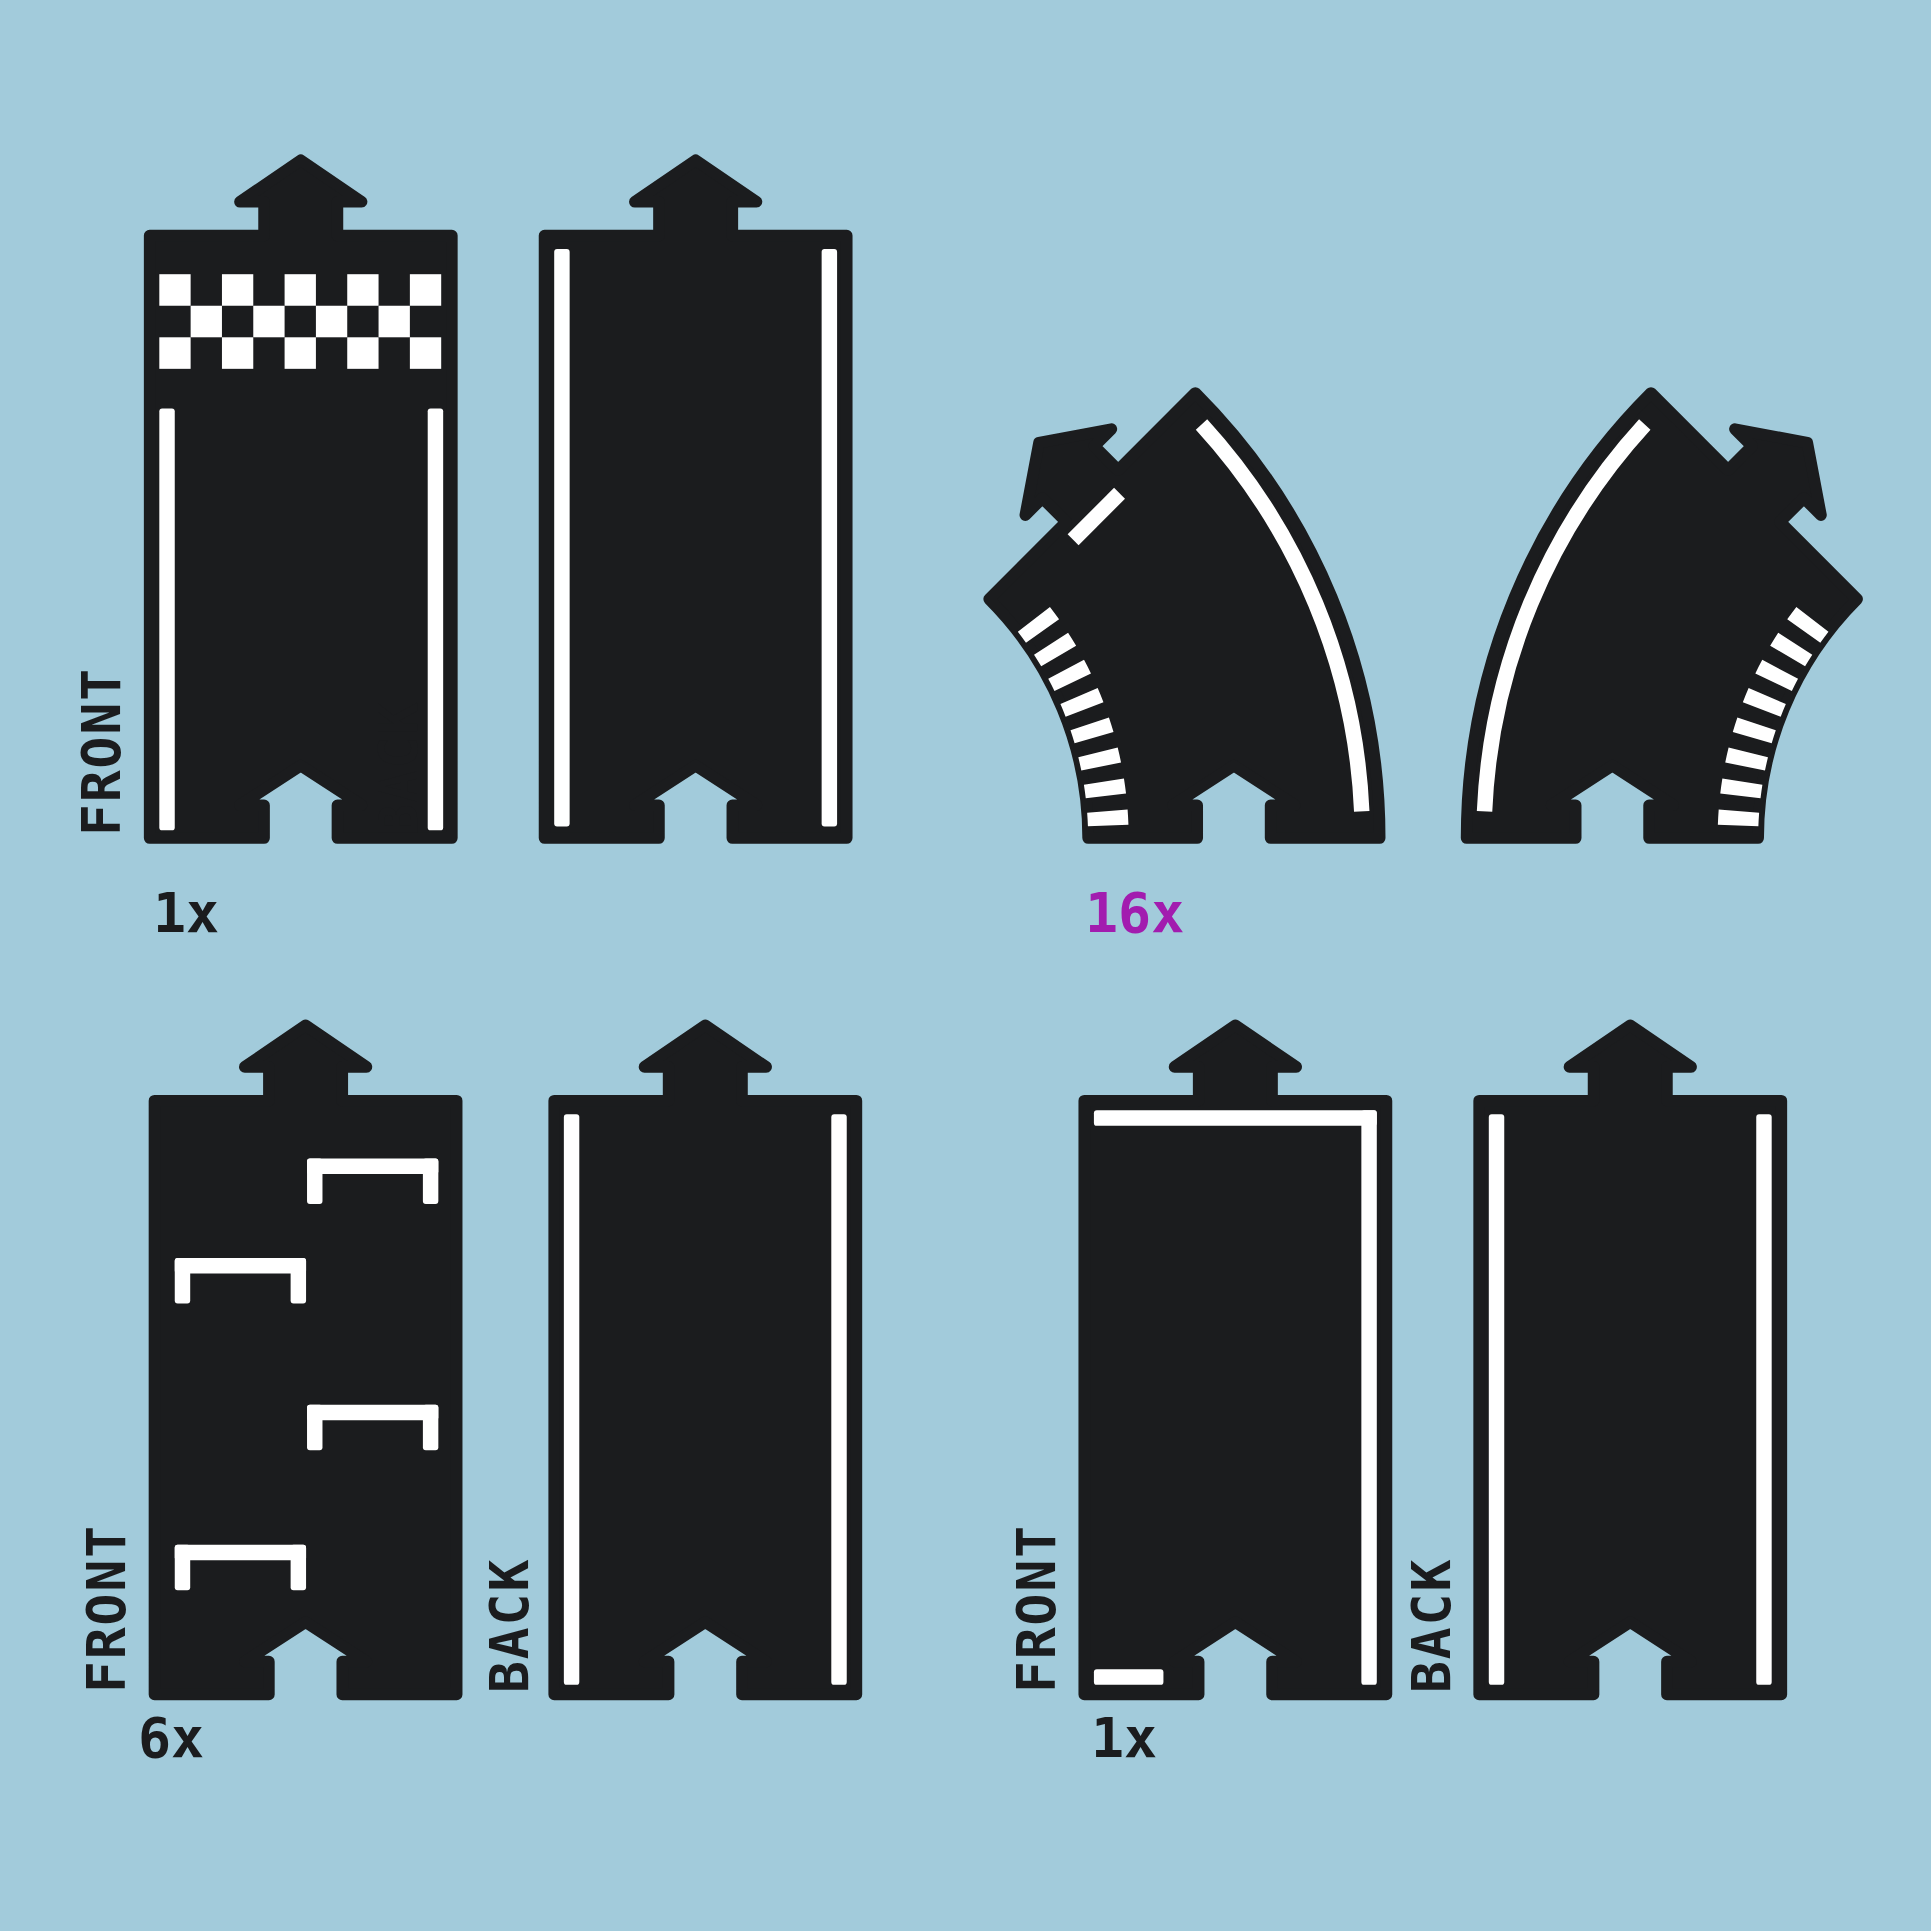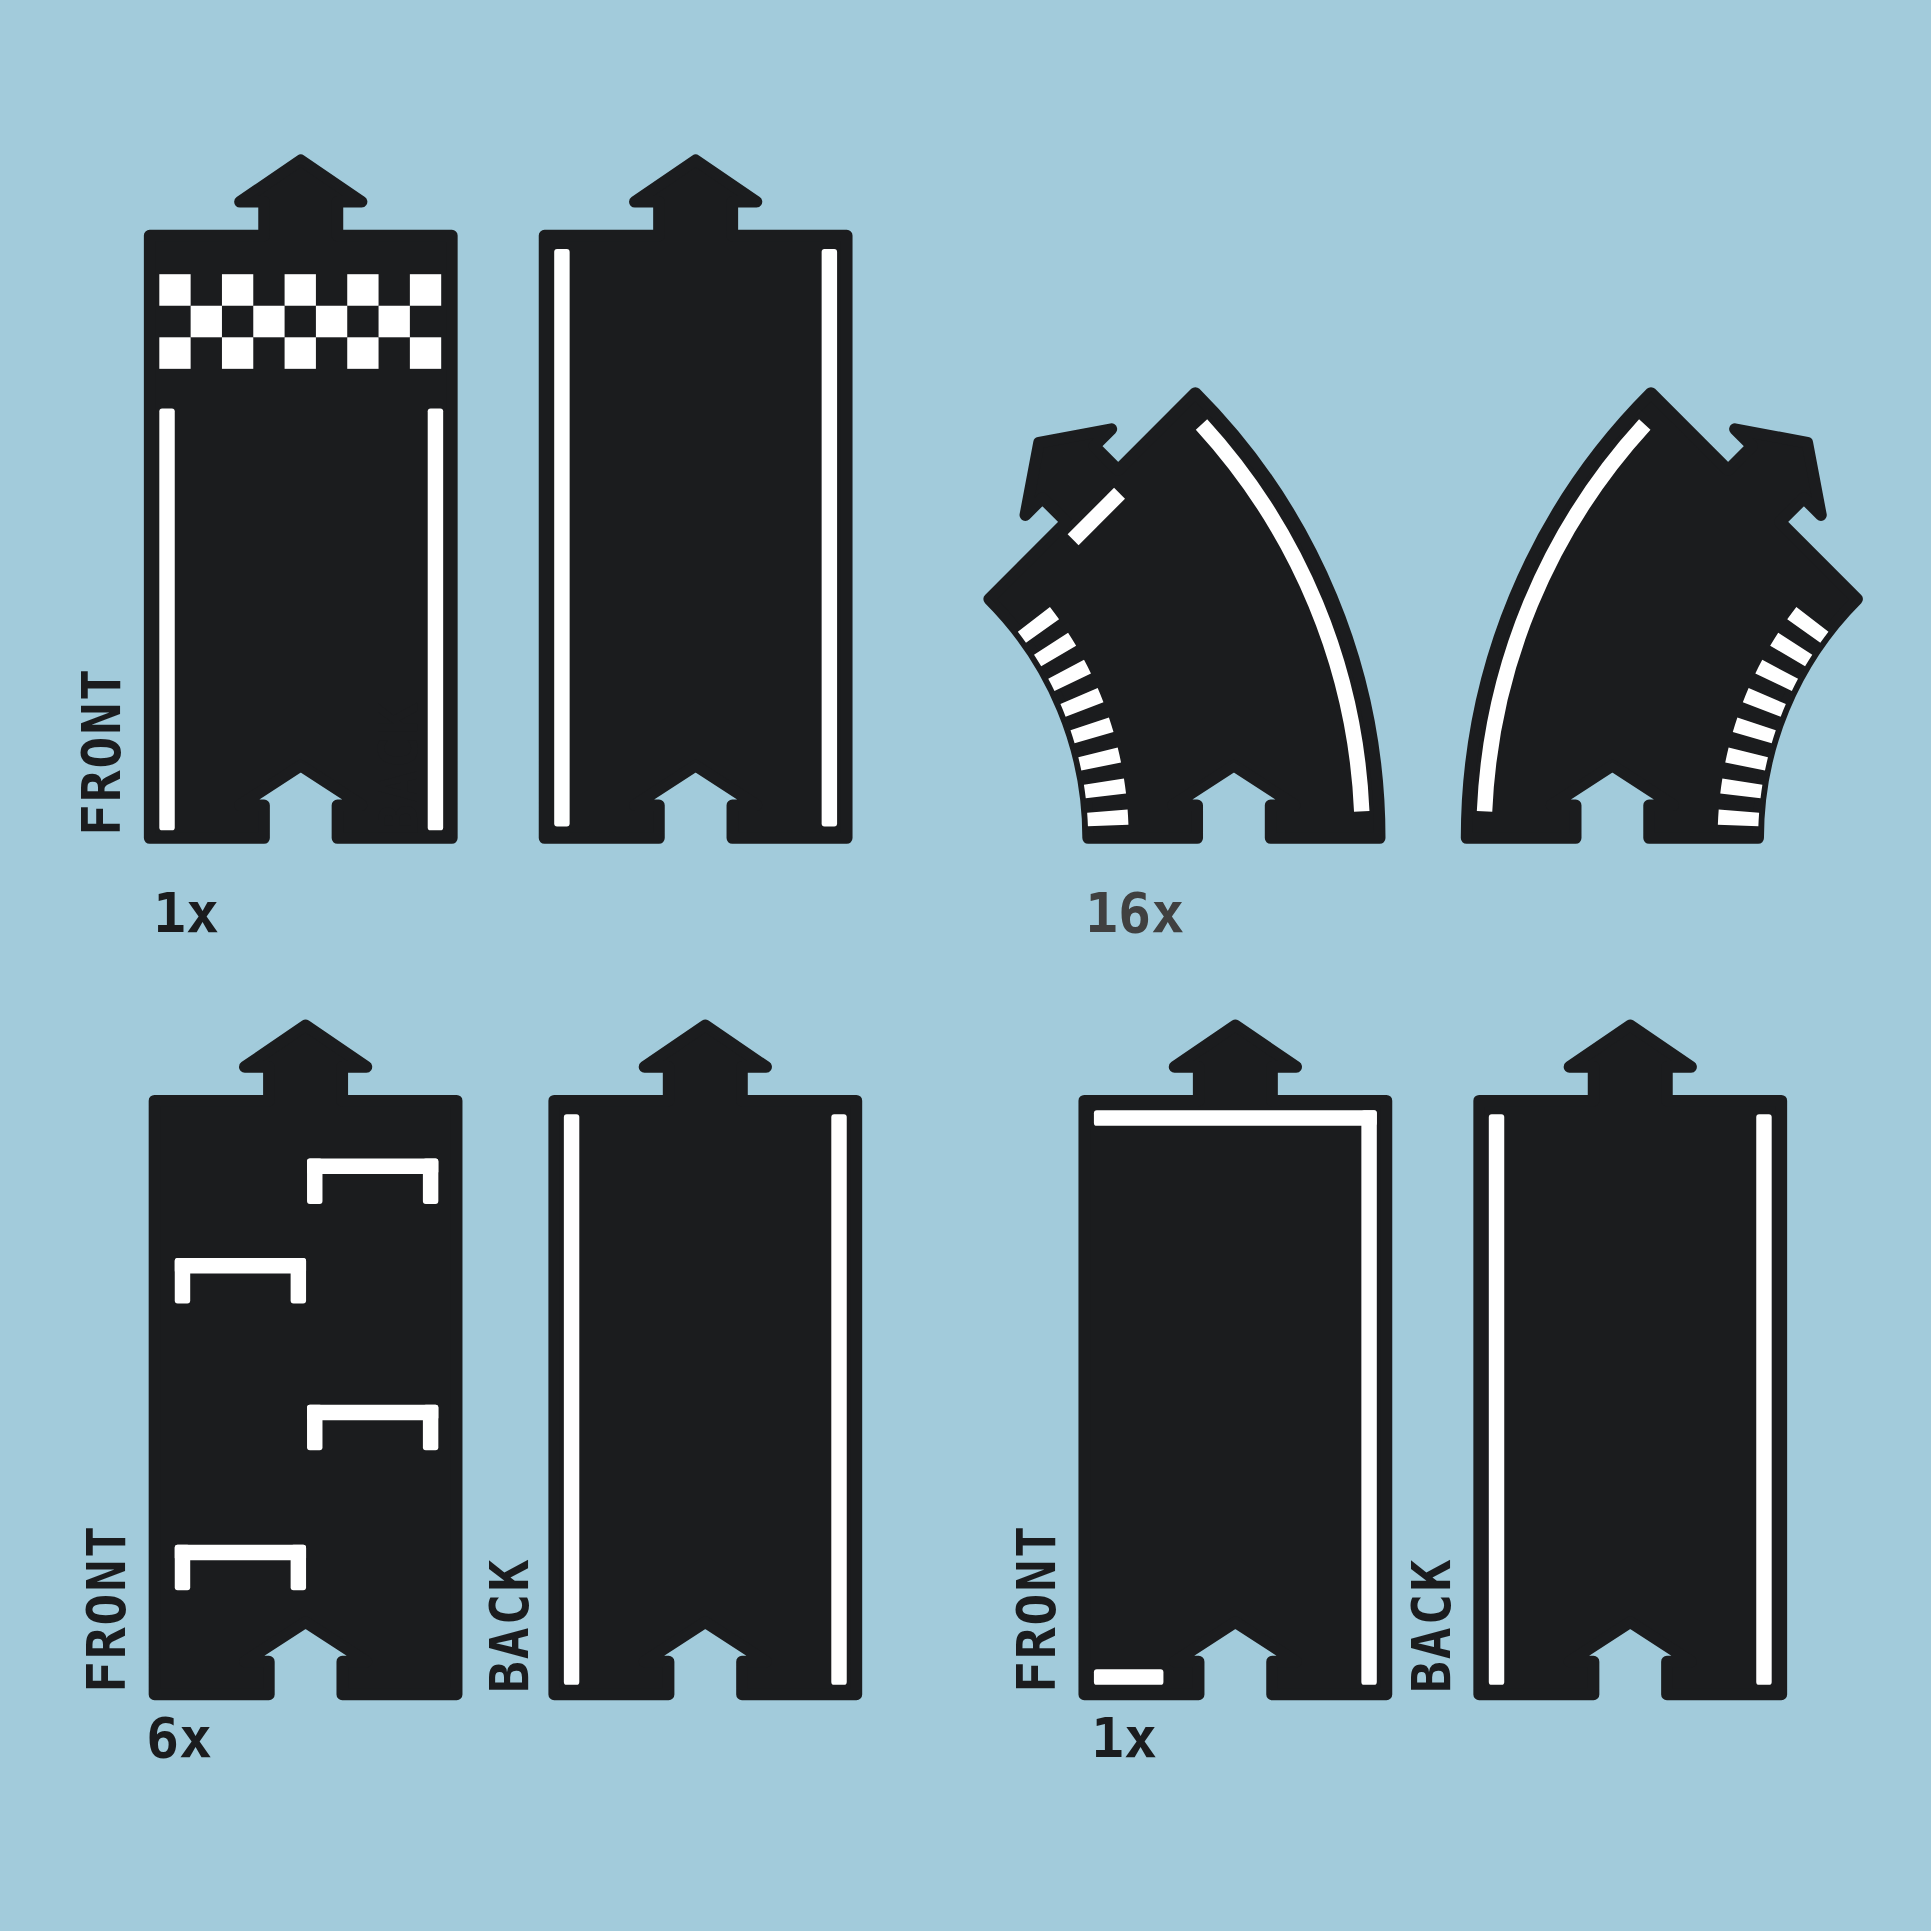--- a/index.html
+++ b/index.html
@@ -82,23 +82,23 @@
       <rect x="1133" y="1729" width="72" height="16" rx="3" fill="#ffffff"></rect>
       <path d="M 1532 1140 L 1650.5 1140 L 1650.5 1105 L 1625.5 1105 L 1688.5 1062 L 1751.5 1105 L 1726.5 1105 L 1726.5 1140 L 1845 1140 L 1845 1755 L 1726.5 1755 L 1726.5 1721 L 1751.5 1721 L 1688.5 1680 L 1625.5 1721 L 1650.5 1721 L 1650.5 1755 L 1532 1755 Z" fill="#1b1c1e" stroke="#1b1c1e" stroke-width="12" stroke-linejoin="round"></path>
       <rect x="1542" y="1154" width="16" height="591" rx="3" fill="#ffffff"></rect>
       <rect x="1819" y="1154" width="16" height="591" rx="3" fill="#ffffff"></rect>
     </svg>
 
   <div class="vlabel" style="left: 75px; top: 836px; color: rgb(27, 28, 30);">FRONT</div>
   <div class="vlabel" style="left: 372px; top: 836px; color: rgb(27, 28, 30);">BACK</div>
   <div class="count" style="left: 153px; top: 886px; color: rgb(27, 28, 30);">1x</div>
 
-  <div class="count" style="left: 1085px; top: 886px; color: #404040;">16x</div>
+  <div class="count" style="left: 1085px; top: 886px; color: #a21caf;">16x</div>
 
   <div class="vlabel" style="left: 80px; top: 1693px; color: rgb(27, 28, 30);">FRONT</div>
   <div class="vlabel" style="left: 483px; top: 1693px; color: rgb(27, 28, 30);">BACK</div>
-  <div class="count" style="left: 146px; top: 1711px; color: rgb(27, 28, 30); text-align: right;">6x</div>
+  <div class="count" style="left: 138px; top: 1711px; color: rgb(27, 28, 30); text-align: right;">6x</div>
 
   <div class="vlabel" style="left: 1010px; top: 1693px; color: rgb(27, 28, 30);">FRONT</div>
   <div class="vlabel" style="left: 1405px; top: 1693px; color: rgb(27, 28, 30);">BACK</div>
   <div class="count" style="left: 1091px; top: 1711px; color: rgb(27, 28, 30);">1x</div>
 </div>
 
 
 </body></html>

